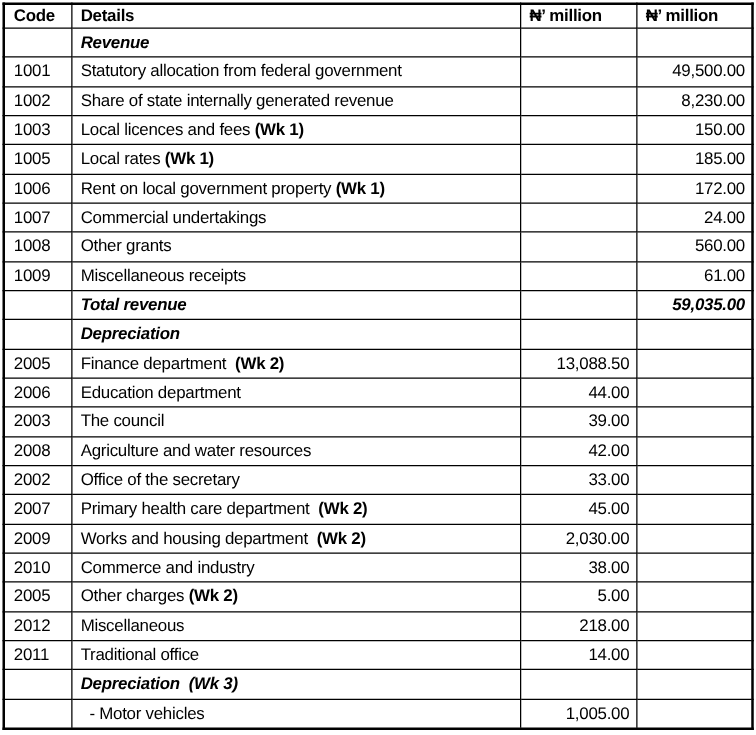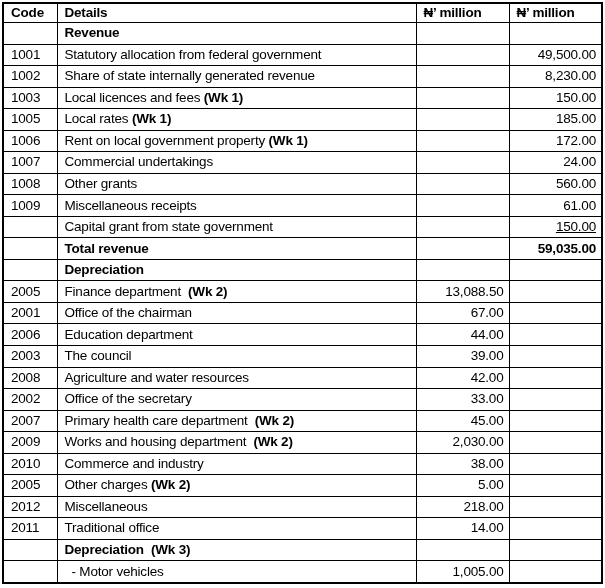--- a/index.html
+++ b/index.html
@@ -36,21 +36,21 @@
   th {
     font-weight: 700;
     text-align: left;
   }
   td.num {
     text-align: right;
     padding-right: 5px;
     padding-left: 2px;
     margin-top: 30px;
   }
-  tr.bold td { font-weight: 700; }
+  tr.bold td { font-weight: 700; font-style: italic; }
   .wk { font-weight: 700; }
   td.underline-amt { }
   td.underline-amt .amt-val { text-decoration: underline; }
   td.indent { padding-left: 14px; margin-left: 28px; }
 </style>
 </head>
 <body>
 
 <div class="page">
   <table class="accounts">
@@ -116,48 +116,36 @@
           <td><span>Other grants</span></td>
           <td class="num"></td>
           <td class="num">560.00</td>
         </tr>
         <tr>
           <td>1009</td>
           <td><span>Miscellaneous receipts</span></td>
           <td class="num"></td>
           <td class="num">61.00</td>
         </tr>
-        <tr>
-          <td></td>
-          <td><span>Capital grant from state government</span></td>
-          <td class="num"></td>
-          <td class="num underline-amt"><span class="amt-val">150.00</span></td>
-        </tr>
         <tr class="bold">
           <td></td>
           <td><span>Total revenue</span></td>
           <td class="num"></td>
           <td class="num">59,035.00</td>
         </tr>
         <tr class="bold">
           <td></td>
           <td><span>Depreciation</span></td>
           <td class="num"></td>
           <td class="num"></td>
         </tr>
         <tr>
           <td>2005</td>
           <td><span>Finance department  </span><span class="wk">(Wk 2)</span></td>
           <td class="num">13,088.50</td>
-          <td class="num"></td>
-        </tr>
-        <tr>
-          <td>2001</td>
-          <td><span>Office of the chairman</span></td>
-          <td class="num">67.00</td>
           <td class="num"></td>
         </tr>
         <tr>
           <td>2006</td>
           <td><span>Education department</span></td>
           <td class="num">44.00</td>
           <td class="num"></td>
         </tr>
         <tr>
           <td>2003</td>

